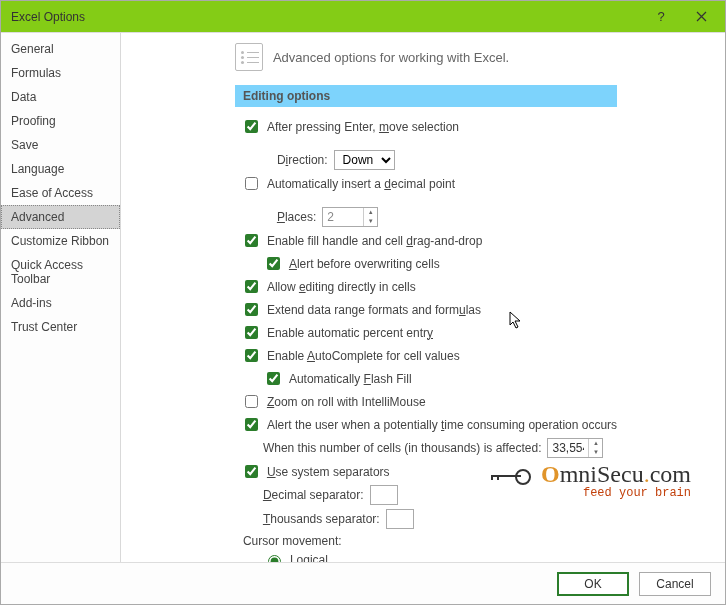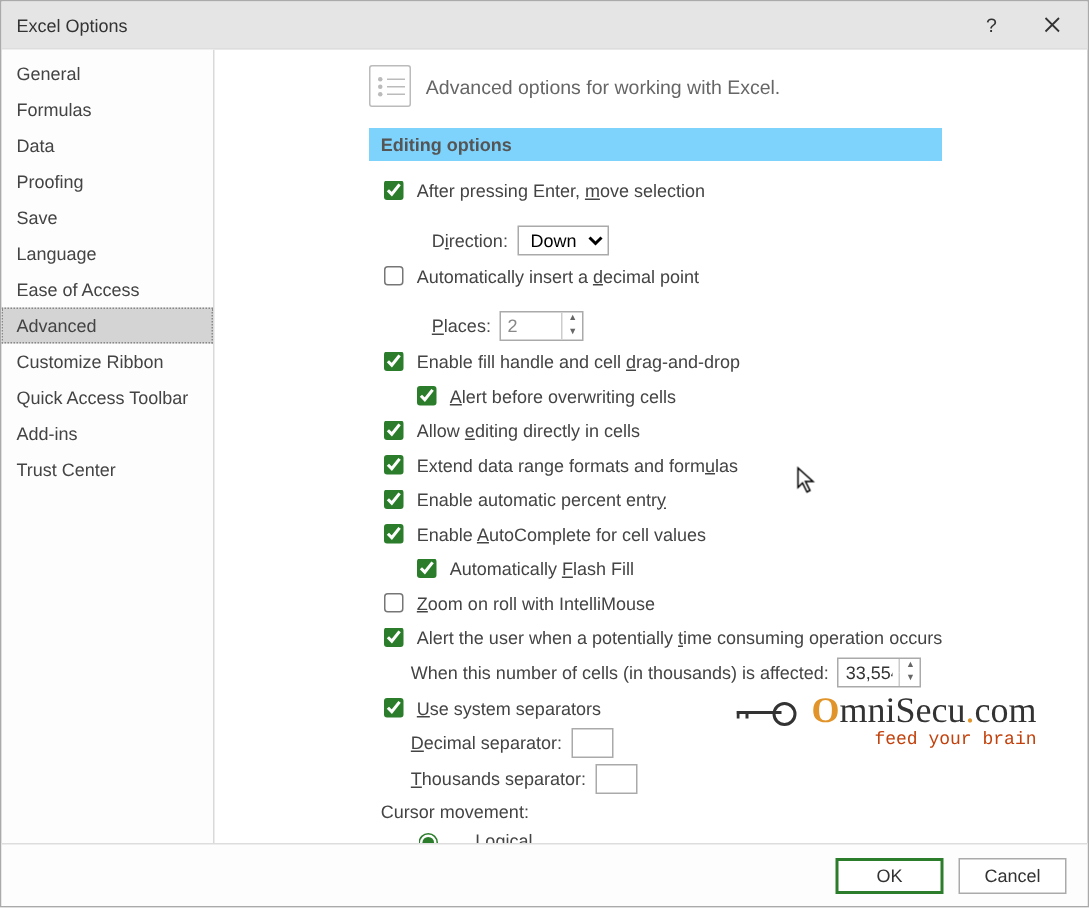--- a/index.html
+++ b/index.html
@@ -20,21 +20,21 @@
     display: flex;
     flex-direction: column;
     box-shadow: 0 2px 8px rgba(0,0,0,0.15);
   }
   .titlebar {
     height: 32px;
     border-bottom: 1px solid #ddd;
     display: flex;
     align-items: center;
     padding: 0 4px 0 10px;
-    background: #e5e5e5;
+    background: #84cc16;
   }
   .titlebar-title {
     flex: 1;
     font-size: 12px;
     color: #333;
   }
   .titlebar-btn {
     width: 40px;
     height: 30px;
     display: flex;
@@ -42,21 +42,21 @@
     justify-content: center;
     color: #333;
     font-size: 13px;
   }
   .body {
     flex: 1;
     display: flex;
     overflow: hidden;
   }
   .sidebar {
-    width: 142px;
+    width: 120px;
     border-right: 1px solid #d9d9d9;
     background: #fdfdfd;
     padding-top: 4px;
   }
   .sidebar-item {
     padding: 5px 10px;
     color: #444;
     cursor: default;
   }
   .sidebar-item.selected {
@@ -149,21 +149,21 @@
   }
   .spinner .spinbtns div {
     flex:1; font-size:6px; line-height:8px; text-align:center;
     border-left:1px solid #ccc; color:#666;
   }
   .txtinput {
     border: 1px solid #aaa;
     width: 28px; height: 20px;
     background:#fff;
   }
-  .radio-row { display:flex; align-items:center; gap:22px; padding:1px 0 1px 22px;}
+  .radio-row { display:flex; align-items:center; gap:6px; padding:1px 0 1px 22px;}
   .radio-row input[type=radio]{ width:13px; height:13px; accent-color:#2b7d2b;}
   .cursor-arrow {
     position: absolute;
     left: 388px;
     top: 278px;
     font-size: 14px;
     color: #000;
     pointer-events: none;
   }
   .watermark {

